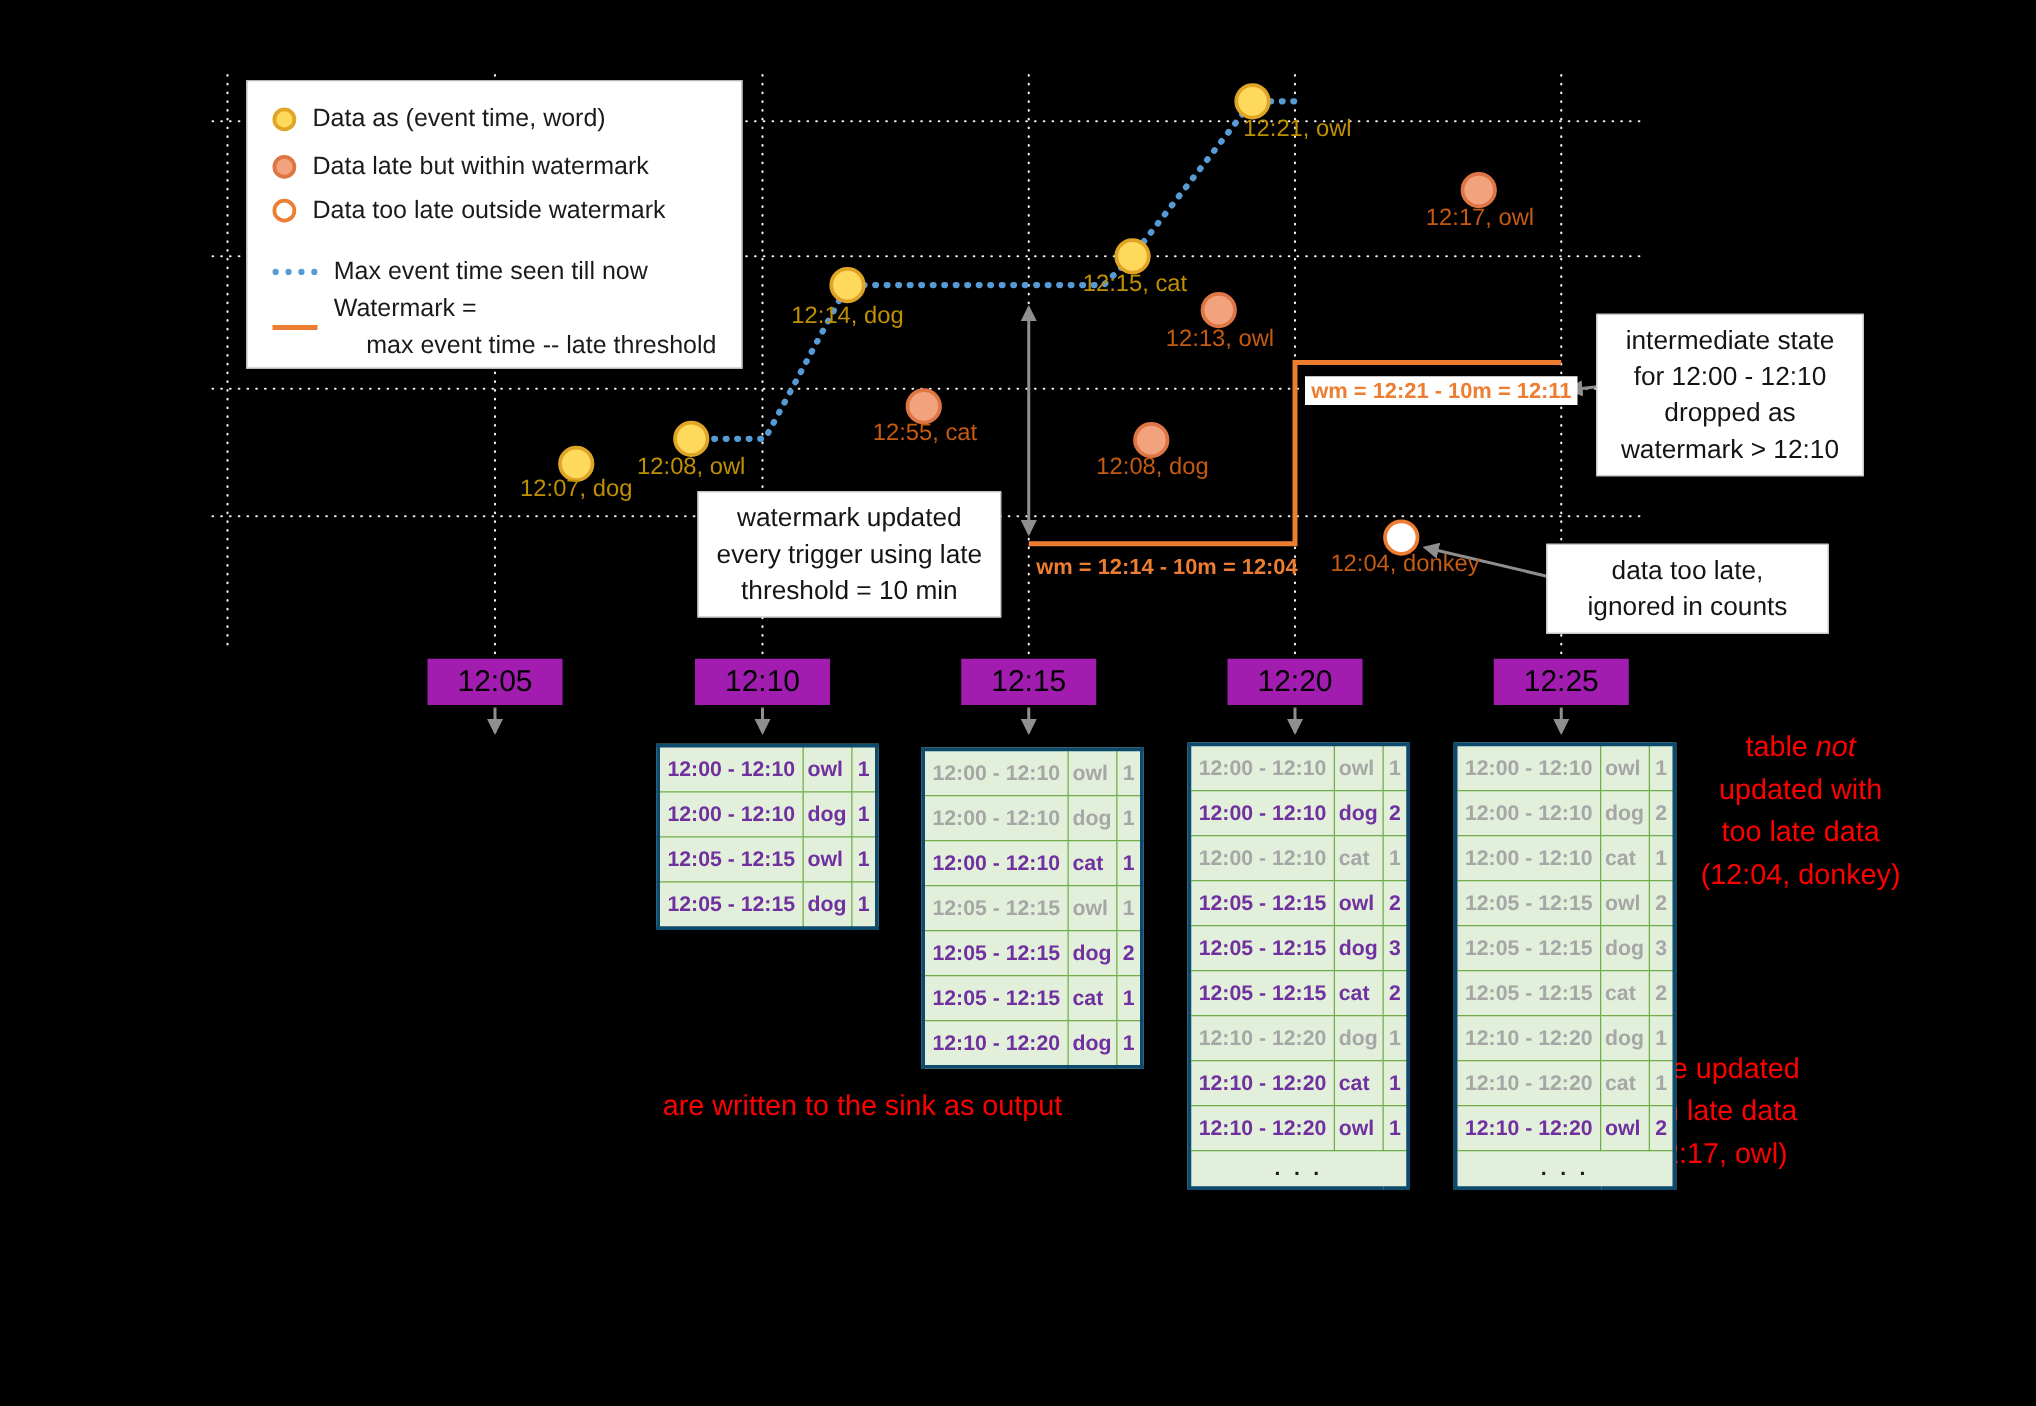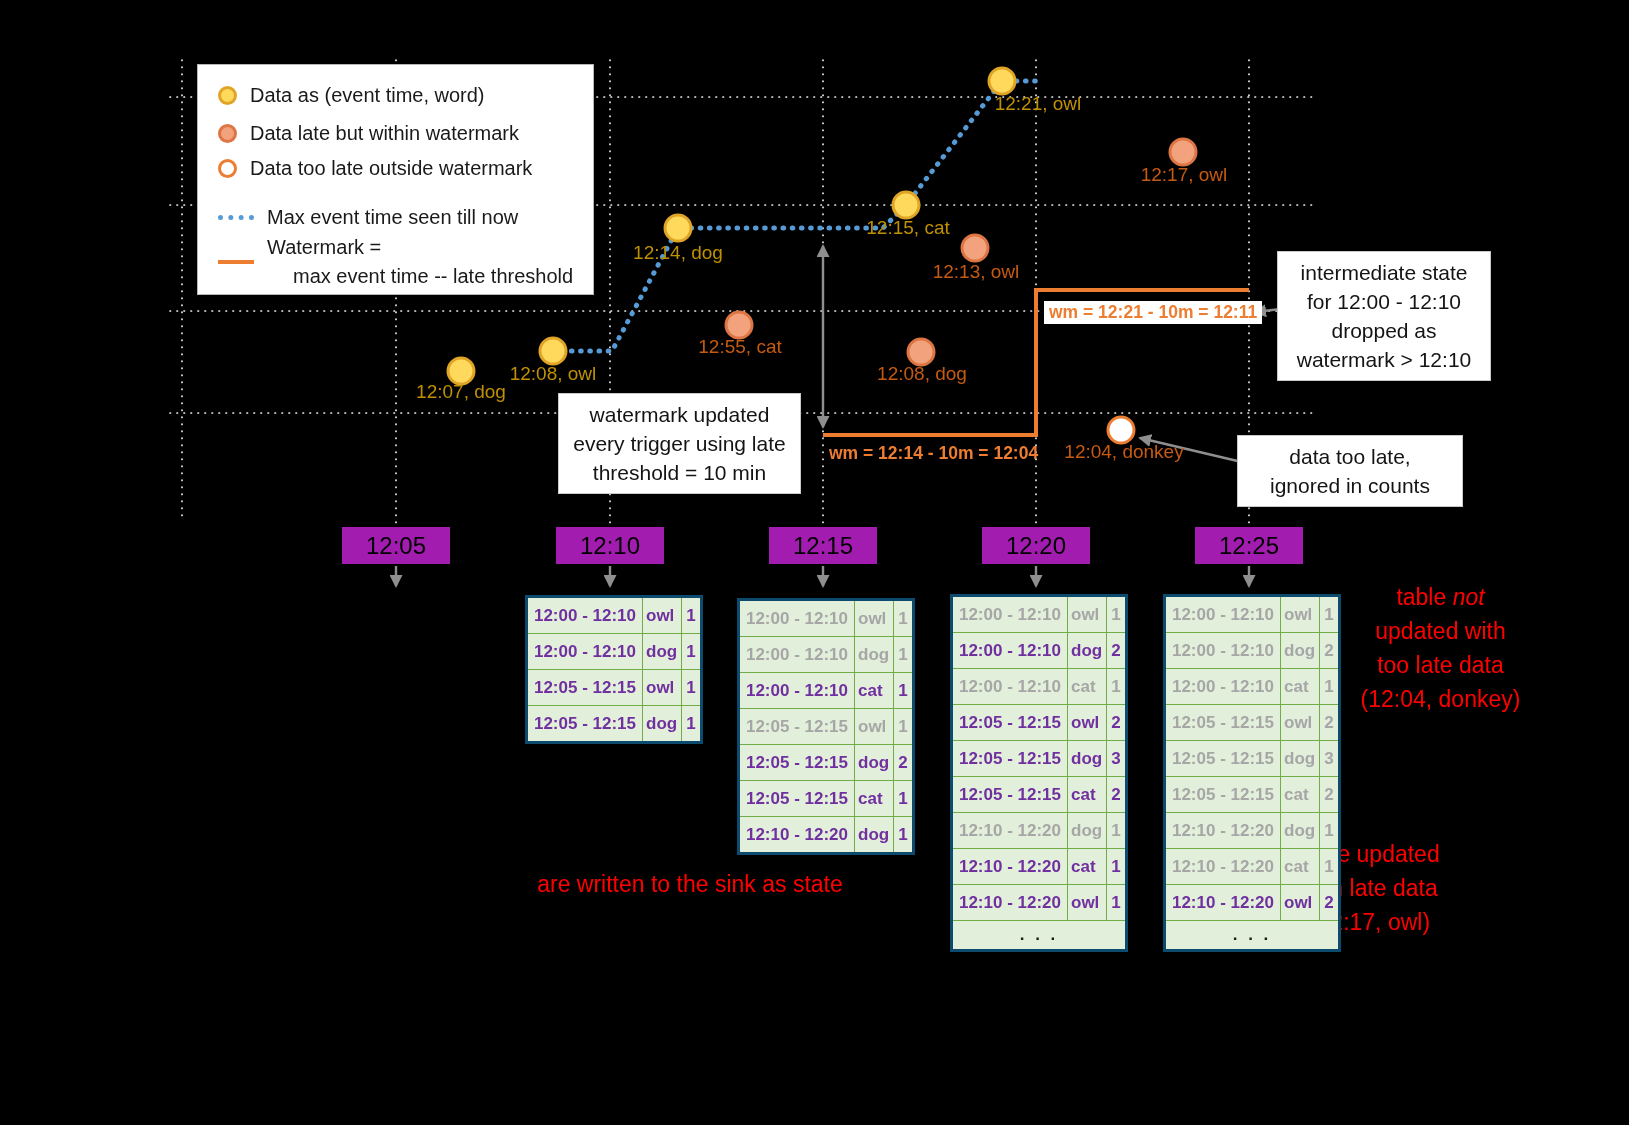--- a/index.html
+++ b/index.html
@@ -148,21 +148,21 @@
     <div>dropped as</div>
     <div>watermark &gt; 12:10</div>
   </div>
 
   <div class="callout" style="left:1237px;top:435px;width:226px;">
     <div>data too late,</div>
     <div>ignored in counts</div>
   </div>
 
   <div class="note-red sink-note">
-    <div>are written to the sink as state</div>
+    <div>are written to the sink as output</div>
   </div>
 
   <div class="note-red note-a">
     <div><span>table </span><i>not</i></div>
     <div>updated with</div>
     <div>too late data</div>
     <div>(12:04, donkey)</div>
   </div>
 
   <div class="note-red note-b">

